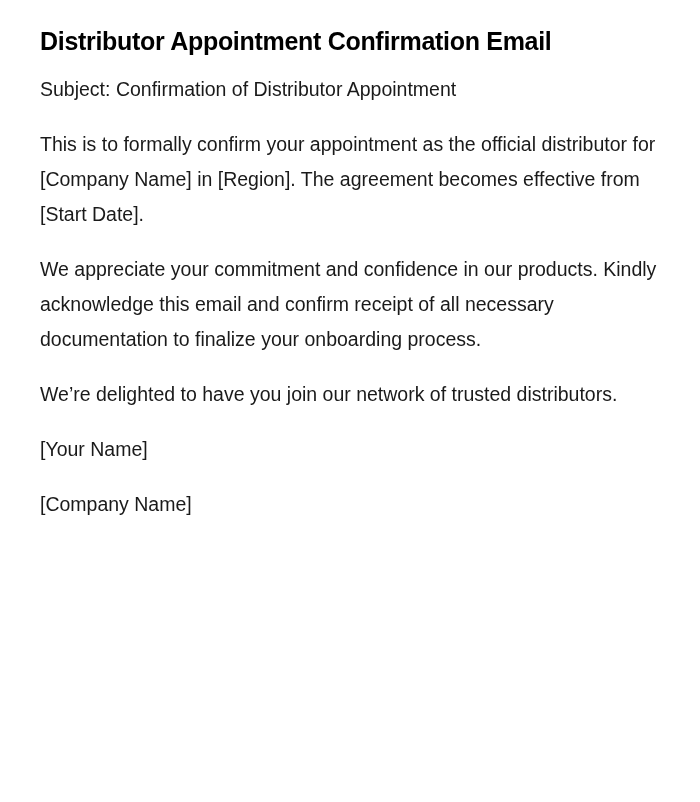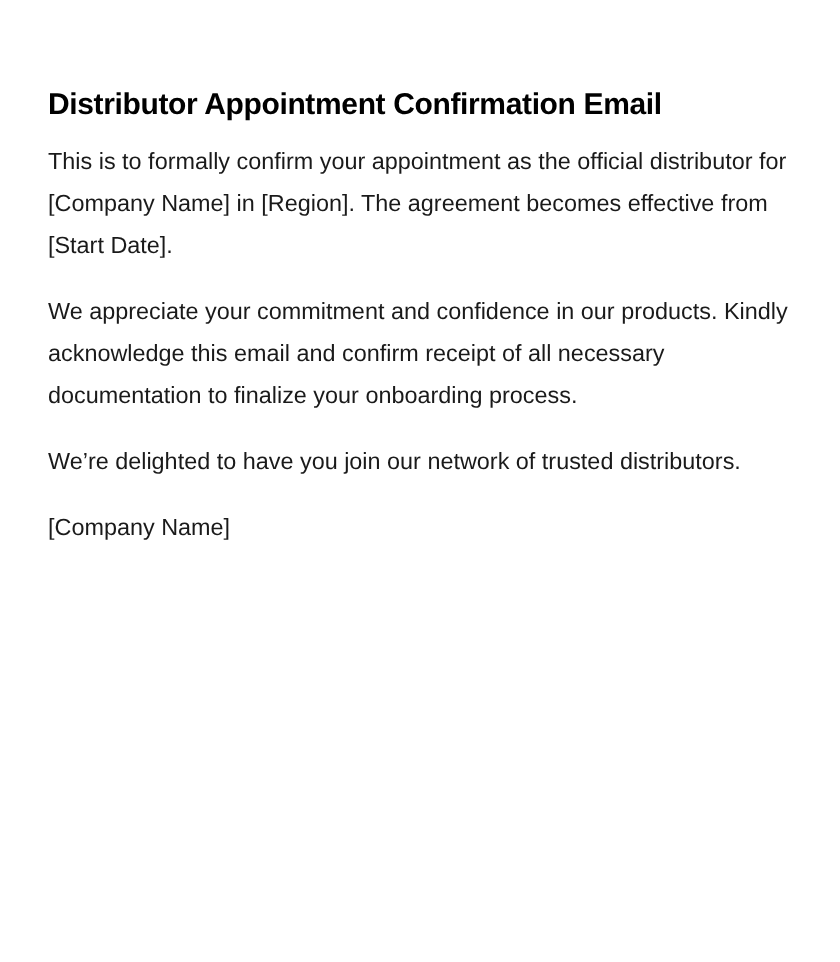--- a/index.html
+++ b/index.html
@@ -1,21 +1,20 @@
 <!DOCTYPE html>
 <html><head>
 <meta charset="utf-8">
 <style>
   html, body { margin: 0; padding: 0; background: #ffffff; }
   body { width: 700px; height: 802px; overflow: hidden; }
   .page {
     padding: 24px 40px 0 40px;
     color: #111111;
     font-family: "Liberation Sans", sans-serif;
-    margin-top: 46px;
   }
   .title {
     font-size: 25px;
     font-weight: bold;
     margin: 0 0 14px 0;
     line-height: 34px;
     letter-spacing: -0.3px;
     color: #000000;
   }
   .para {
@@ -23,17 +22,19 @@
     line-height: 35px;
     margin: 0 0 20px 0;
     color: #1a1a1a;
   }
 </style>
 </head>
 <body>
 
 <div class="page">
   <h1 class="title">Distributor Appointment Confirmation Email</h1>
+  <p class="para">Subject: Confirmation of Distributor Appointment</p>
   <p class="para">This is to formally confirm your appointment as the official distributor for [Company Name] in [Region]. The agreement becomes effective from [Start Date].</p>
   <p class="para">We appreciate your commitment and confidence in our products. Kindly acknowledge this email and confirm receipt of all necessary documentation to finalize your onboarding process.</p>
   <p class="para">We’re delighted to have you join our network of trusted distributors.</p>
+  <p class="para">[Your Name]</p>
   <p class="para">[Company Name]</p>
 </div>
 
 </body></html>

